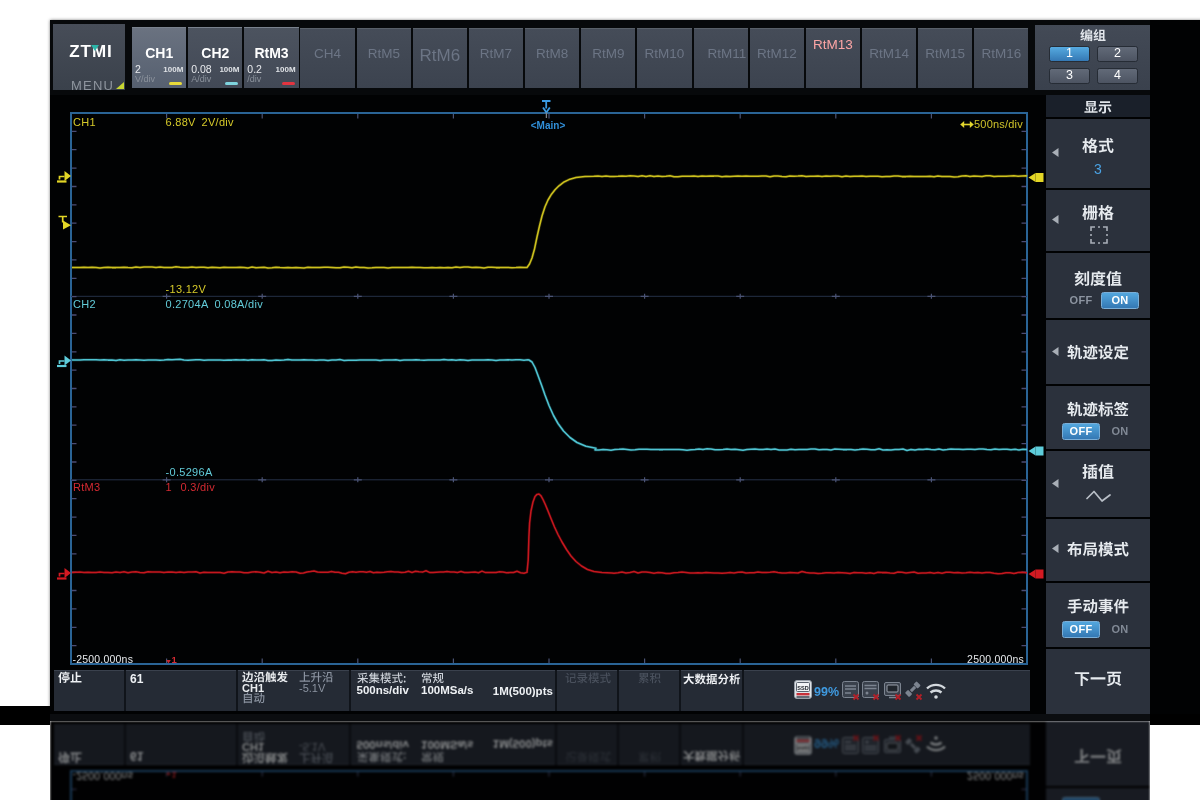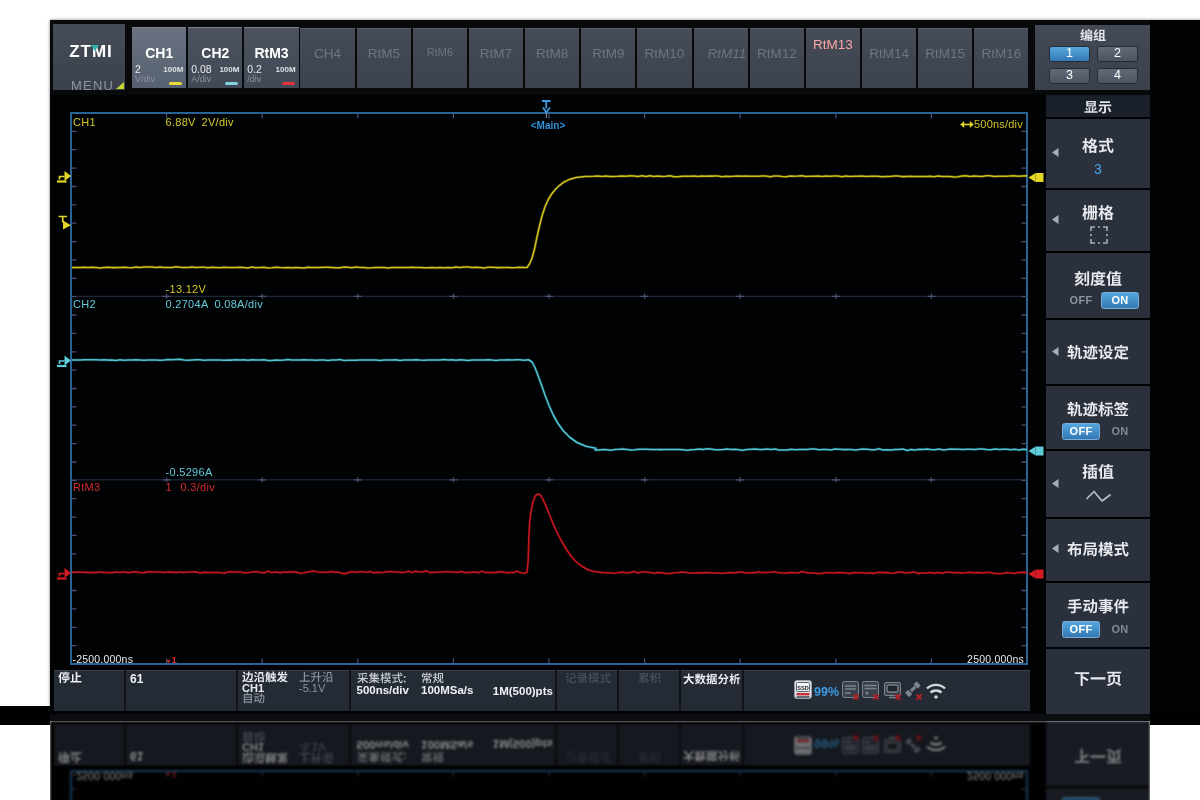--- a/index.html
+++ b/index.html
@@ -40,31 +40,31 @@
 <div class="t" style="left:221.5px;top:25.5px;font-size:14px;color:#fff;font-weight:700;transform:translateX(-50%);">RtM3</div>
 <div class="t" style="left:197.3px;top:44.0px;font-size:10.5px;color:#e8eaed;font-weight:400;">0.2</div>
 <div class="t" style="left:245.6px;top:45.5px;font-size:8px;color:#dfe2e6;font-weight:700;transform:translateX(-100%);">100M</div>
 <div class="t" style="left:197.3px;top:54.5px;font-size:9px;color:#8b929c;font-weight:400;">/div</div>
 <div style="position:absolute;left:231.6px;top:61.5px;width:13px;height:3.5px;border-radius:2px;background:#e23440"></div>
 <div style="position:absolute;left:250.4px;top:8px;width:54.3px;height:60px;background:linear-gradient(#454c58,#3c434f);border-top:1px solid #596069"></div>
 <div class="t" style="left:277.6px;top:26.5px;font-size:13.5px;color:#6c7585;font-weight:400;transform:translateX(-50%);">CH4</div>
 <div style="position:absolute;left:306.6px;top:8px;width:54.3px;height:60px;background:linear-gradient(#454c58,#3c434f);border-top:1px solid #596069"></div>
 <div class="t" style="left:333.8px;top:26.5px;font-size:13.5px;color:#6c7585;font-weight:400;transform:translateX(-50%);">RtM5</div>
 <div style="position:absolute;left:362.8px;top:8px;width:54.3px;height:60px;background:linear-gradient(#454c58,#3c434f);border-top:1px solid #596069"></div>
-<div class="t" style="left:389.9px;top:26.5px;font-size:11px;color:#6c7585;font-weight:400;transform:translateX(-50%);">RtM6</div>
+<div class="t" style="left:389.9px;top:26.5px;font-size:17px;color:#6c7585;font-weight:400;transform:translateX(-50%);">RtM6</div>
 <div style="position:absolute;left:418.9px;top:8px;width:54.3px;height:60px;background:linear-gradient(#454c58,#3c434f);border-top:1px solid #596069"></div>
 <div class="t" style="left:446.0px;top:26.5px;font-size:13.5px;color:#6c7585;font-weight:400;transform:translateX(-50%);">RtM7</div>
 <div style="position:absolute;left:475.1px;top:8px;width:54.3px;height:60px;background:linear-gradient(#454c58,#3c434f);border-top:1px solid #596069"></div>
 <div class="t" style="left:502.2px;top:26.5px;font-size:13.5px;color:#6c7585;font-weight:400;transform:translateX(-50%);">RtM8</div>
 <div style="position:absolute;left:531.2px;top:8px;width:54.3px;height:60px;background:linear-gradient(#454c58,#3c434f);border-top:1px solid #596069"></div>
 <div class="t" style="left:558.4px;top:26.5px;font-size:13.5px;color:#6c7585;font-weight:400;transform:translateX(-50%);">RtM9</div>
 <div style="position:absolute;left:587.3px;top:8px;width:54.3px;height:60px;background:linear-gradient(#454c58,#3c434f);border-top:1px solid #596069"></div>
 <div class="t" style="left:614.5px;top:26.5px;font-size:13.5px;color:#6c7585;font-weight:400;transform:translateX(-50%);">RtM10</div>
 <div style="position:absolute;left:643.5px;top:8px;width:54.3px;height:60px;background:linear-gradient(#454c58,#3c434f);border-top:1px solid #596069"></div>
-<div class="t" style="left:677px;top:26.5px;font-size:13.5px;color:#6c7585;font-weight:400;transform:translateX(-50%);font-style:italic;">RtM11</div>
+<div class="t" style="left:677px;top:26.5px;font-size:13.5px;color:#6c7585;font-weight:400;transform:translateX(-50%);">RtM11</div>
 <div style="position:absolute;left:699.6px;top:8px;width:54.3px;height:60px;background:linear-gradient(#454c58,#3c434f);border-top:1px solid #596069"></div>
 <div class="t" style="left:726.8px;top:26.5px;font-size:13.5px;color:#6c7585;font-weight:400;transform:translateX(-50%);">RtM12</div>
 <div style="position:absolute;left:755.8px;top:8px;width:54.3px;height:60px;background:linear-gradient(#454c58,#3c434f);border-top:1px solid #596069"></div>
 <div class="t" style="left:782.9px;top:18px;font-size:13.5px;color:#fca5a5;font-weight:400;transform:translateX(-50%);">RtM13</div>
 <div style="position:absolute;left:811.9px;top:8px;width:54.3px;height:60px;background:linear-gradient(#454c58,#3c434f);border-top:1px solid #596069"></div>
 <div class="t" style="left:839.1px;top:26.5px;font-size:13.5px;color:#6c7585;font-weight:400;transform:translateX(-50%);">RtM14</div>
 <div style="position:absolute;left:868.1px;top:8px;width:54.3px;height:60px;background:linear-gradient(#454c58,#3c434f);border-top:1px solid #596069"></div>
 <div class="t" style="left:895.2px;top:26.5px;font-size:13.5px;color:#6c7585;font-weight:400;transform:translateX(-50%);">RtM15</div>
 <div style="position:absolute;left:924.2px;top:8px;width:54.3px;height:60px;background:linear-gradient(#454c58,#3c434f);border-top:1px solid #596069"></div>
 <div class="t" style="left:951.4px;top:26.5px;font-size:13.5px;color:#6c7585;font-weight:400;transform:translateX(-50%);">RtM16</div>

